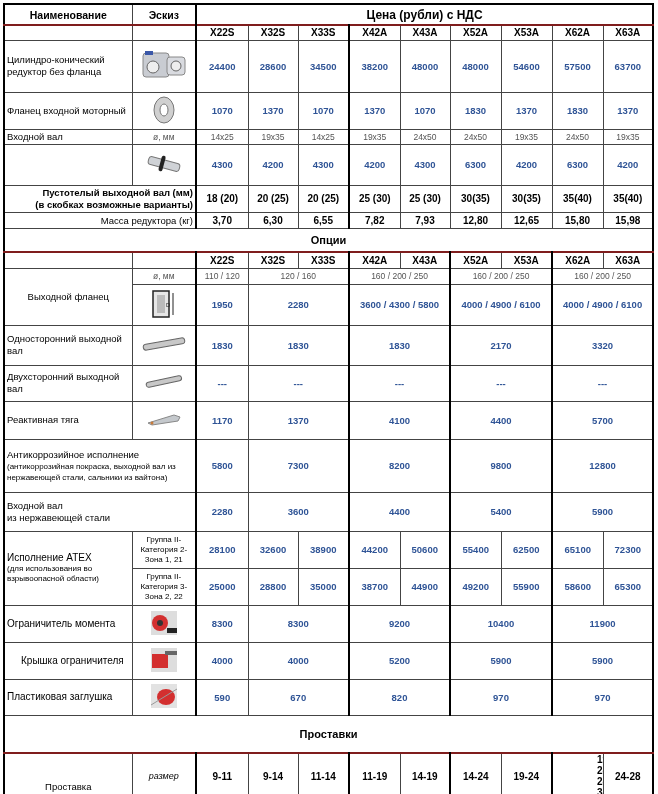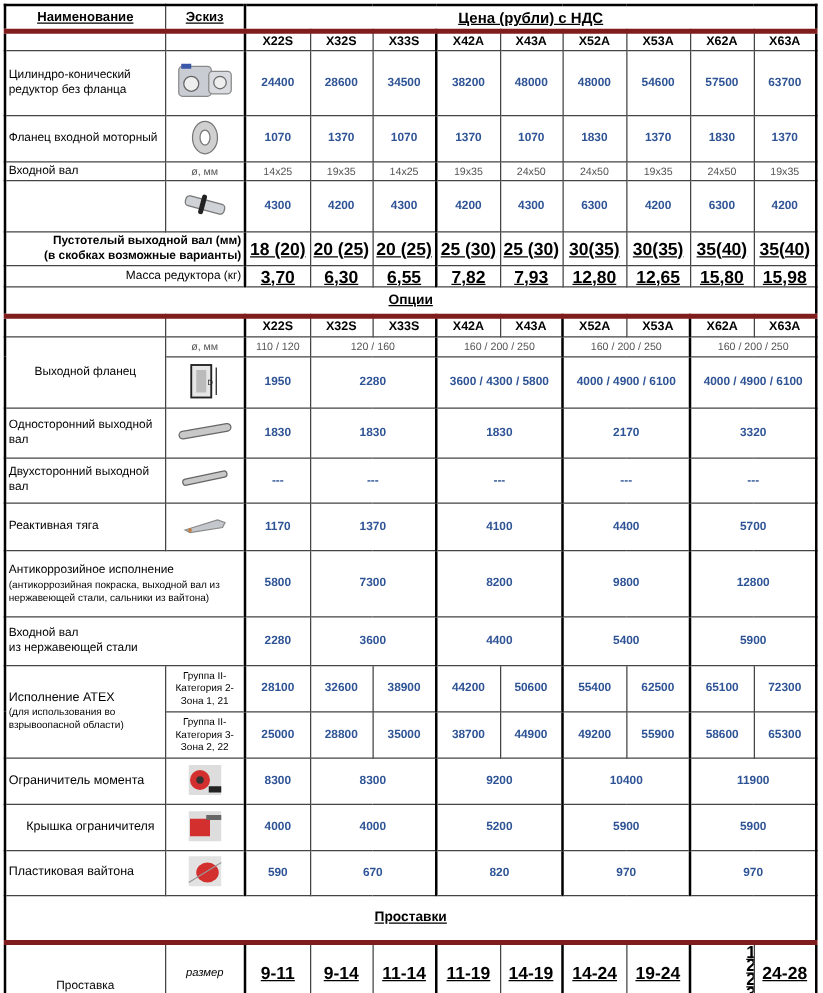--- a/index.html
+++ b/index.html
@@ -4,25 +4,25 @@
 <style>
   html,body{margin:0;padding:0;background:#fff;}
   body{width:658px;height:794px;overflow:hidden;font-family:"Liberation Sans",sans-serif;color:#000;}
   table{border-collapse:collapse;position:absolute;left:3px;top:3px;width:651px;table-layout:fixed;border:2px solid #000;}
   td{border:1px solid #444;padding:0 2px;font-size:9px;text-align:center;vertical-align:middle;overflow:hidden;}
   .hdr{font-weight:bold;font-size:10.5px;}
   .title{font-weight:bold;font-size:12px;}
   .model{font-weight:bold;font-size:10px;text-align:center;}
   .price{color:#2f5496;font-weight:bold;font-size:9.5px;}
   .small{color:#555;font-size:8.5px;}
-  .bold{font-weight:bold;font-size:14px;text-decoration:underline;}
+  .bold{font-weight:bold;font-size:10px;}
   .name{text-align:left;font-size:9.5px;line-height:12px;}
   .right{text-align:right;}
   .thick-l{border-left:2px solid #000;}
-  .thick-b{border-bottom:4px solid #7f1d1d;text-decoration:underline;}
+  .thick-b{border-bottom:2px solid #7f1d1d;}
   .section{font-weight:bold;font-size:11px;}
   .sk{display:inline-block;}
 </style>
 </head>
 <body>
 
 <table>
   <colgroup>
     <col style="width:128px">
       <col style="width:64px">
@@ -314,21 +314,21 @@
             <rect x="18" y="6" width="12" height="4" fill="#666"></rect>
           </svg></td>
     <td class="price thick-l">4000</td>
     <td colspan="2" class="price">4000</td>
     <td colspan="2" class="price thick-l">5200</td>
     <td colspan="2" class="price thick-l">5900</td>
     <td colspan="2" class="price thick-l">5900</td>
   </tr>
 
   <tr style="height:36px">
-    <td class="name" style="font-size:10px;">Пластиковая вайтона</td>
+    <td class="name" style="font-size:10px;">Пластиковая заглушка</td>
     <td><svg class="sk" width="34" height="30" viewBox="0 0 34 30">
             <rect x="4" y="3" width="26" height="24" fill="#e2e2e2"></rect>
             <ellipse cx="19" cy="16" rx="9" ry="8" fill="#d32f2f"></ellipse>
             <line x1="4" y1="24" x2="30" y2="8" stroke="#999"></line>
           </svg></td>
     <td class="price thick-l">590</td>
     <td colspan="2" class="price">670</td>
     <td colspan="2" class="price thick-l">820</td>
     <td colspan="2" class="price thick-l">970</td>
     <td colspan="2" class="price thick-l">970</td>

